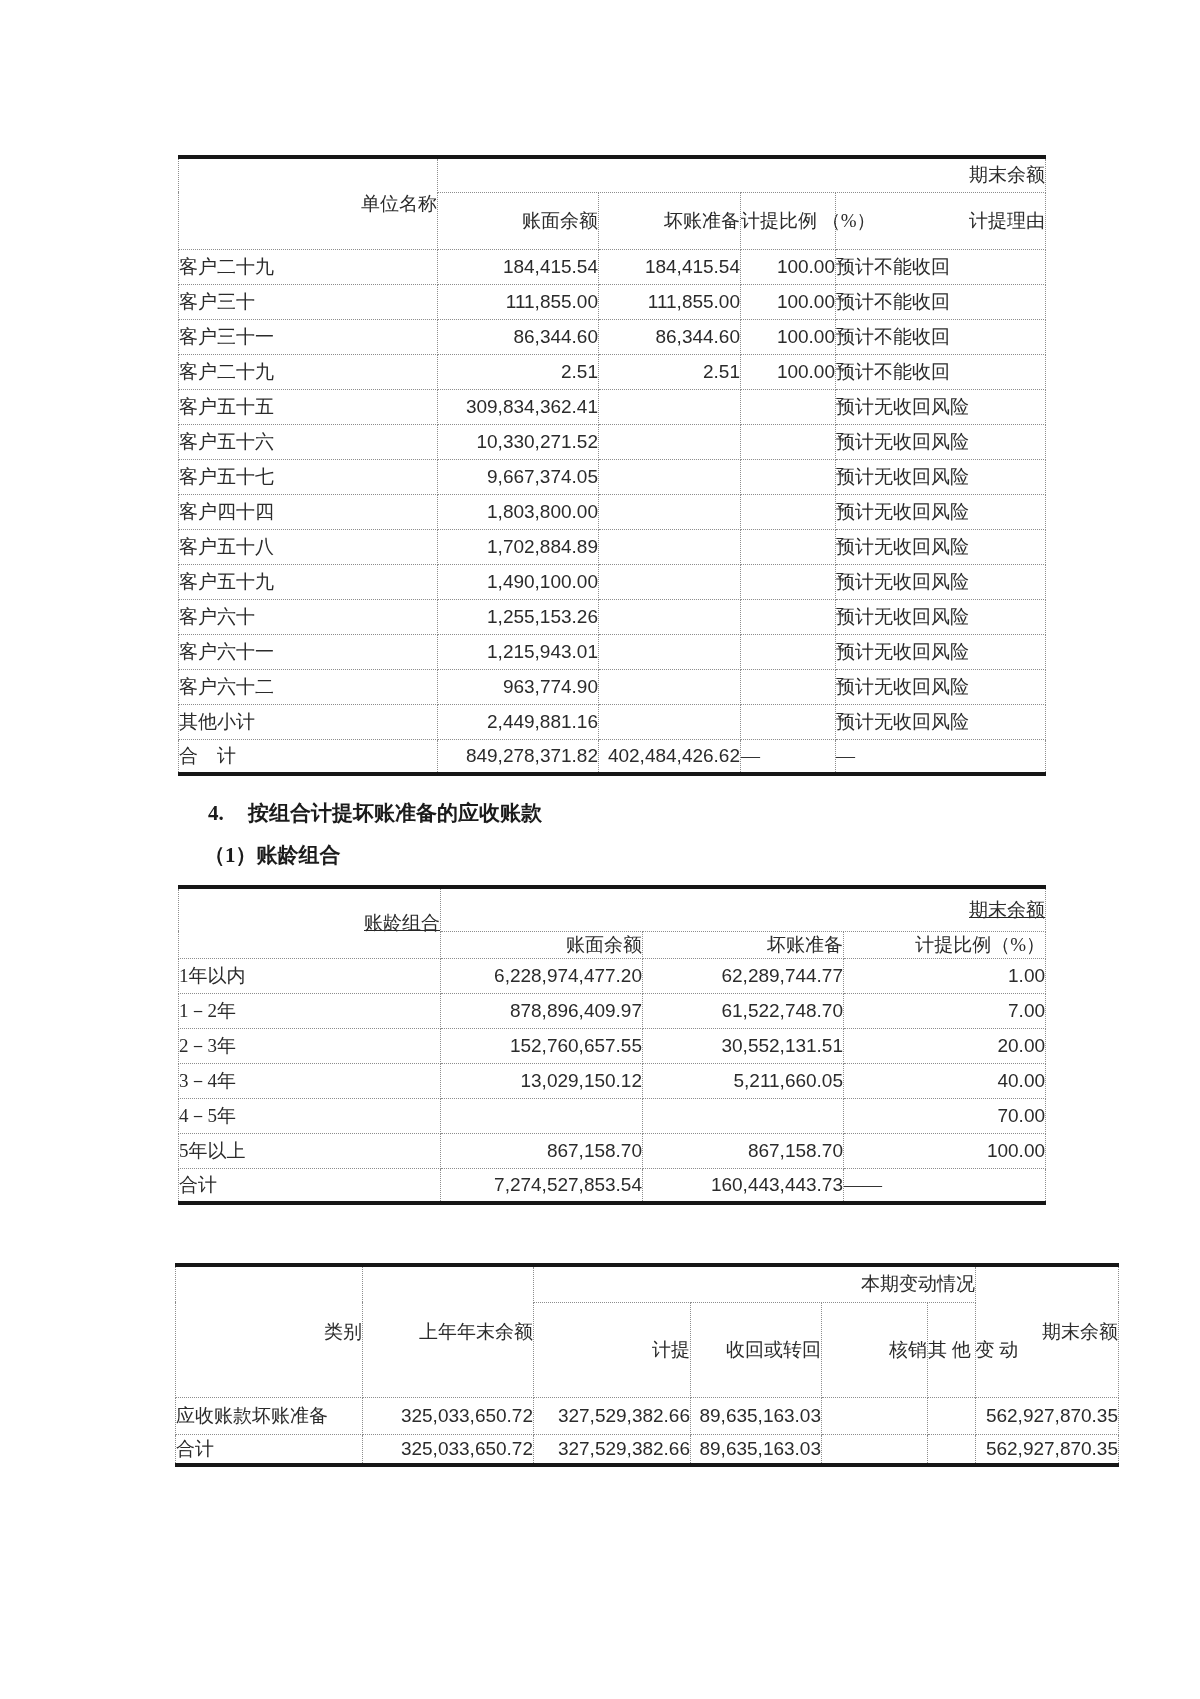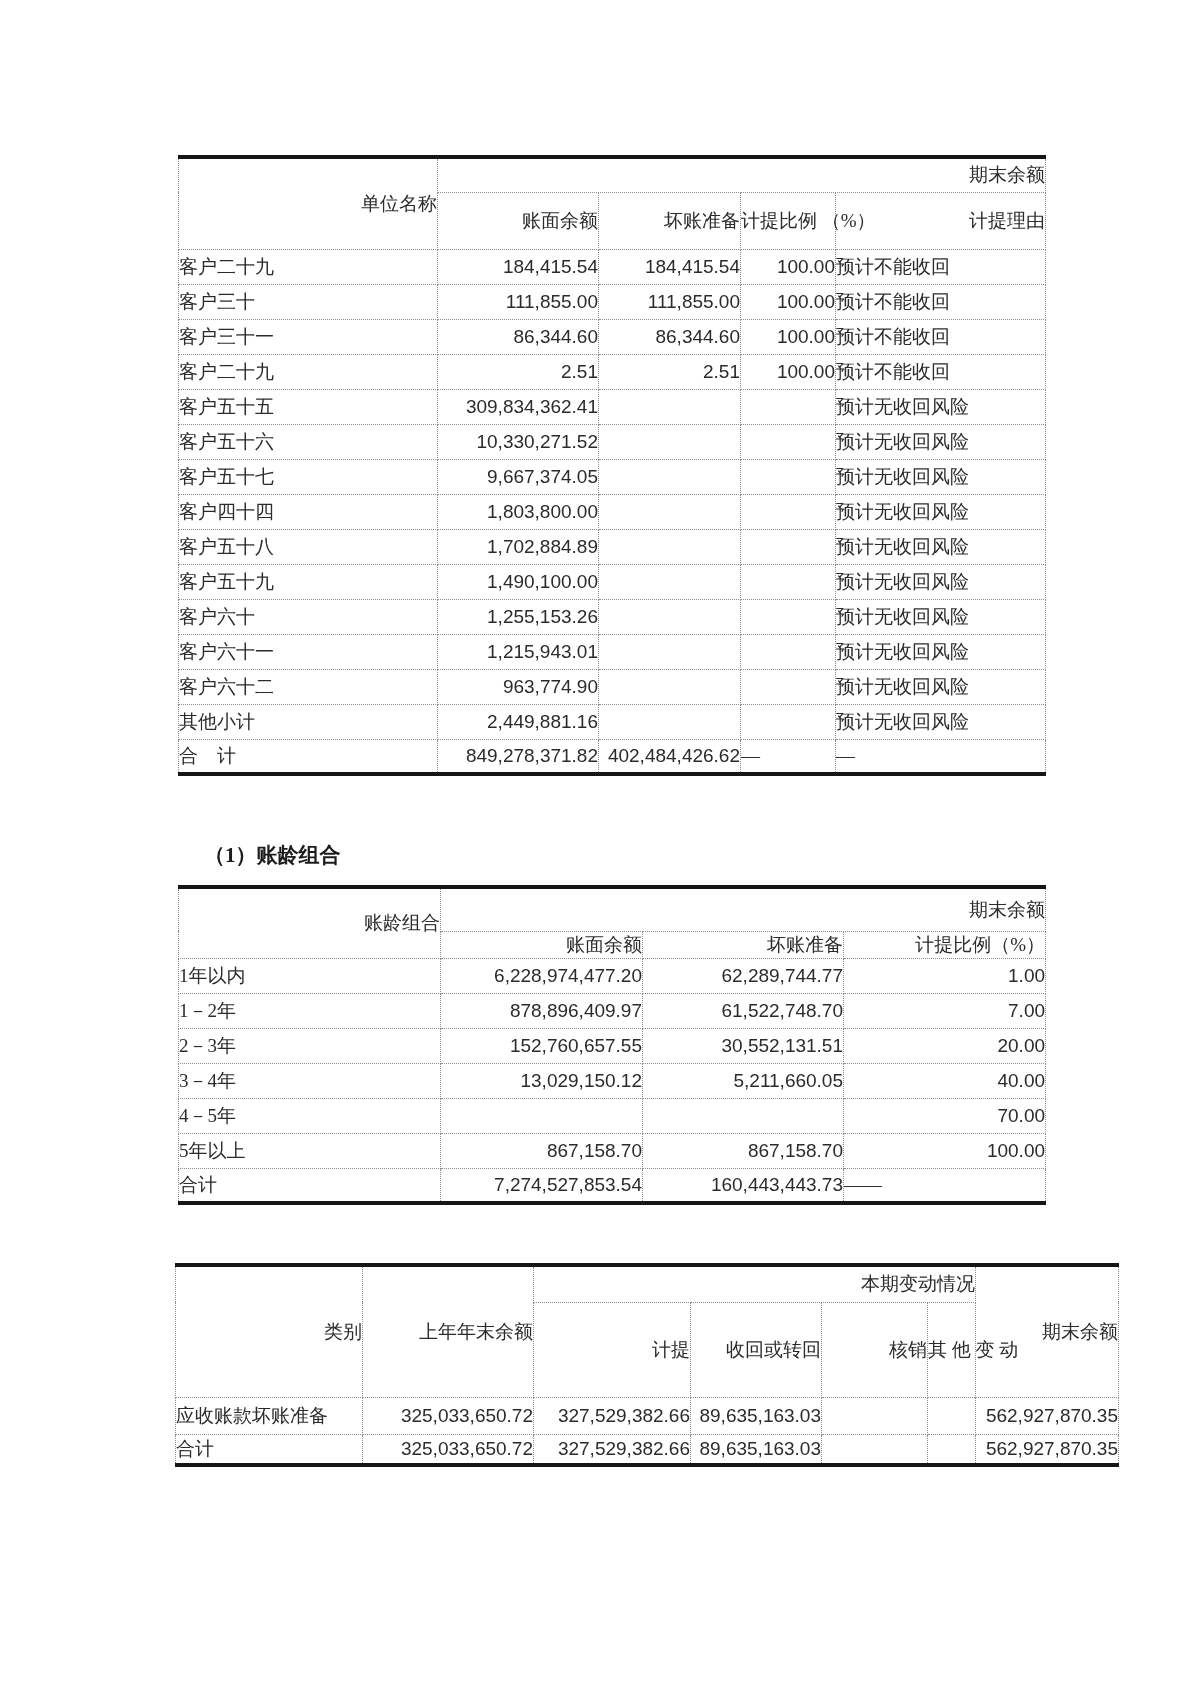--- a/index.html
+++ b/index.html
@@ -23,21 +23,21 @@
   .pad12{padding-right:12px;}
   .pre{white-space:pre-line;line-height:1.25;}
   
   .t1{left:178px;top:155px;width:867px;}
   .t1 tr{height:35px;}
   .t1 tr.hr1{height:35px;}
   .t1 tr.hr2{height:57px;}
   
   .t2{left:178px;top:885px;width:867px;}
   .t2 tr{height:35px;}
-  .t2 tr.hr1{height:44px;}
+  .t2 tr.hr1{height:44px;text-decoration:underline;}
   .t2 tr.hr2{height:26px;}
   
   .t3{left:175px;top:1263px;width:943px;}
   .t3 tr.hr1{height:37px;}
   .t3 tr.hr2{height:95px;}
   .t3 tr.dr{height:37px;margin-top:32px;}
   .t3 tr.tot{height:31px;}
   .sec{
     position:absolute;font-size:21px;font-weight:bold;color:#1b1b1b;white-space:nowrap;
   }
@@ -186,20 +186,23 @@
       <tr>
         <td class="ctr">合　计</td>
         <td class="num">849,278,371.82</td>
         <td class="num">402,484,426.62</td>
         <td class="ctr">—</td>
         <td class="ctr">—</td>
       </tr>
     </tbody>
   </table>
 
+  <div class="sec" style="left:208px;top:799px">
+    <span class="sec-num">4.</span><span>按组合计提坏账准备的应收账款</span>
+  </div>
   <div class="sec" style="left:204px;top:841px">（1）账龄组合</div>
 
   <table class="tbl t2">
     <colgroup>
       <col style="width:262px">
         <col style="width:202px">
         <col style="width:201px">
         <col style="width:202px">
     </colgroup>
     <thead>

